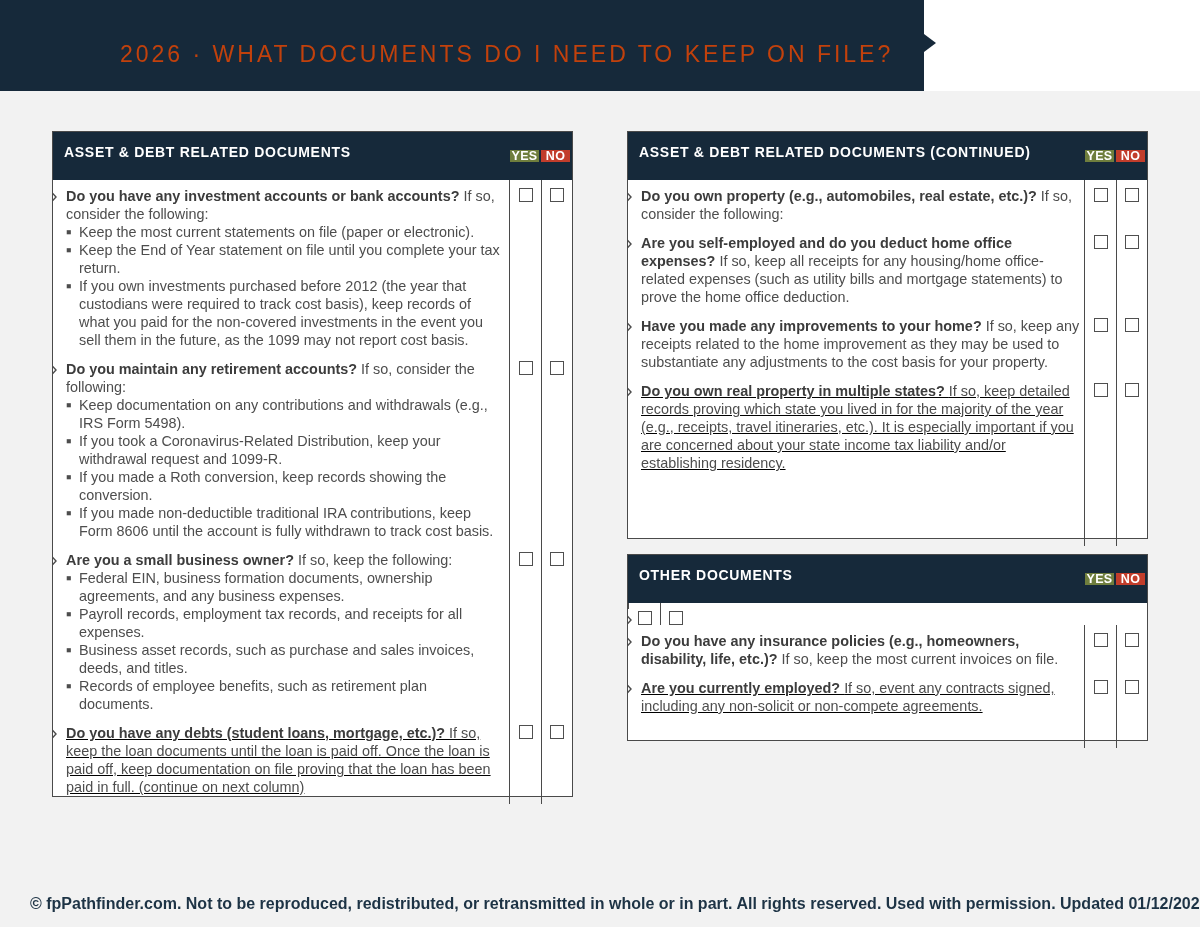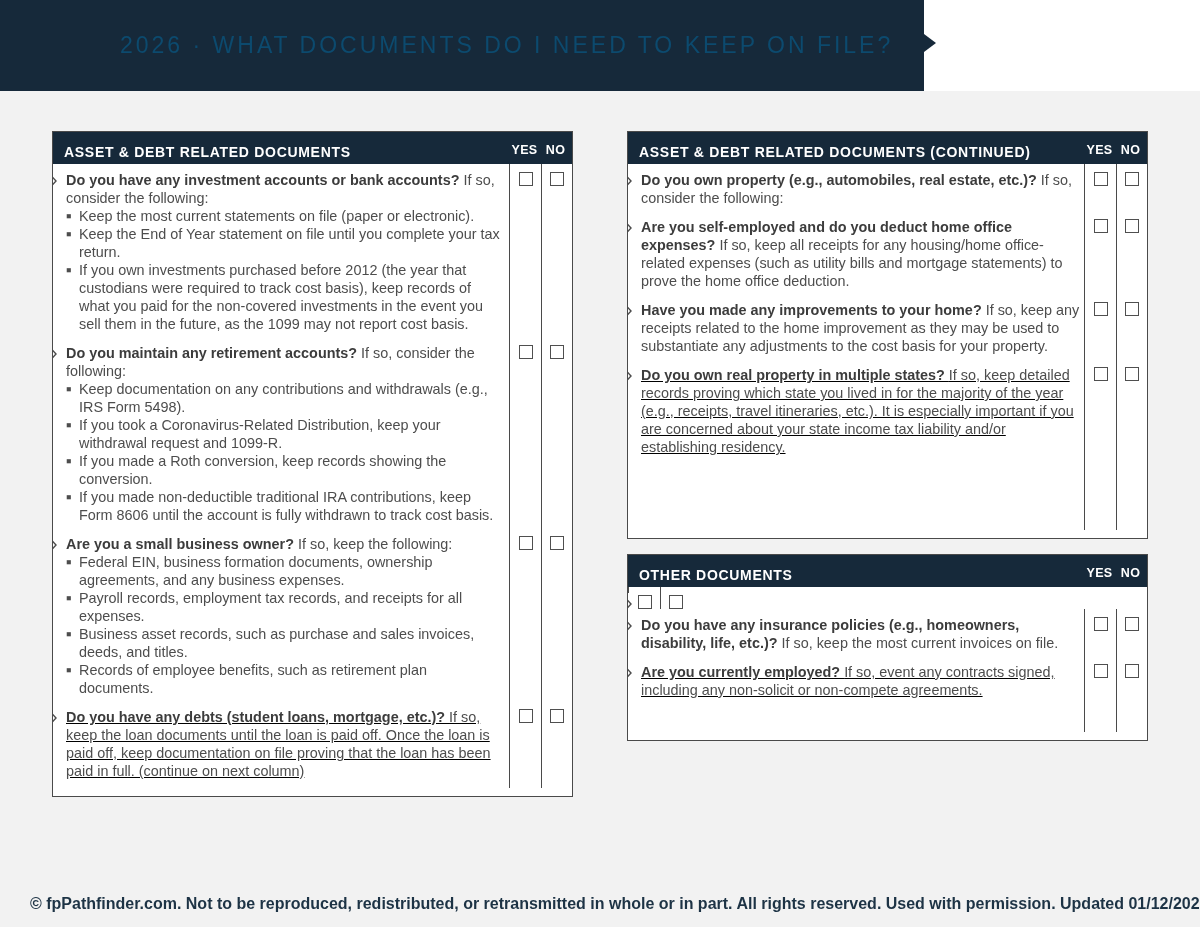--- a/index.html
+++ b/index.html
@@ -12,34 +12,34 @@
 
   
   .topbar { position:absolute; left:0; top:0; width:924px; height:91px; background:var(--navy,#16293a); }
   .topbar-white { position:absolute; left:924px; top:0; width:276px; height:91px; background:#ffffff; }
   .topbar-arrow {
     position:absolute; left:924px; top:34px; width:0; height:0;
     border-top:9px solid transparent; border-bottom:9px solid transparent;
     border-left:12px solid var(--navy,#16293a);
   }
   .page-title {
-    position:absolute; left:120px; top:0; height:115px; line-height:91px;
-    color:#0c4a6e; font-size:23px; font-weight:300; letter-spacing:3px; white-space:nowrap;
+    position:absolute; left:120px; top:9px; height:115px; line-height:91px;
+    color:#c2410c; font-size:23px; font-weight:300; letter-spacing:3px; white-space:nowrap;
   }
 
   
   .panel {
     position:absolute; width:521px; background:#ffffff;
     border:1px solid #4a4a4a; box-sizing:border-box;
   }
   #panel-left   { left:52px;  top:131px; height:666px; }
   #panel-right1 { left:627px; top:131px; height:408px; }
   #panel-right2 { left:627px; top:554px; height:187px; }
 
-  .panel-header { height:32px; background:var(--navy,#16293a); display:flex; align-items:stretch; }
+  .panel-header { height:48px; background:var(--navy,#16293a); display:flex; align-items:stretch; }
   .panel-title {
     flex:1; color:#ffffff; font-size:14px; font-weight:bold; letter-spacing:.7px;
     line-height:40px; padding-left:11px; white-space:nowrap; overflow:hidden;
   }
   .hdr-cell {
     width:29px; margin:18px 1px; display:flex; align-items:center; justify-content:center;
     color:#ffffff; font-weight:bold; font-size:12.5px; letter-spacing:.3px;
   }
   .hdr-yes { background:var(--olive,#6f7e3d); }
   .hdr-no  { background:var(--red,#c23d2b); margin-right:2px; }

